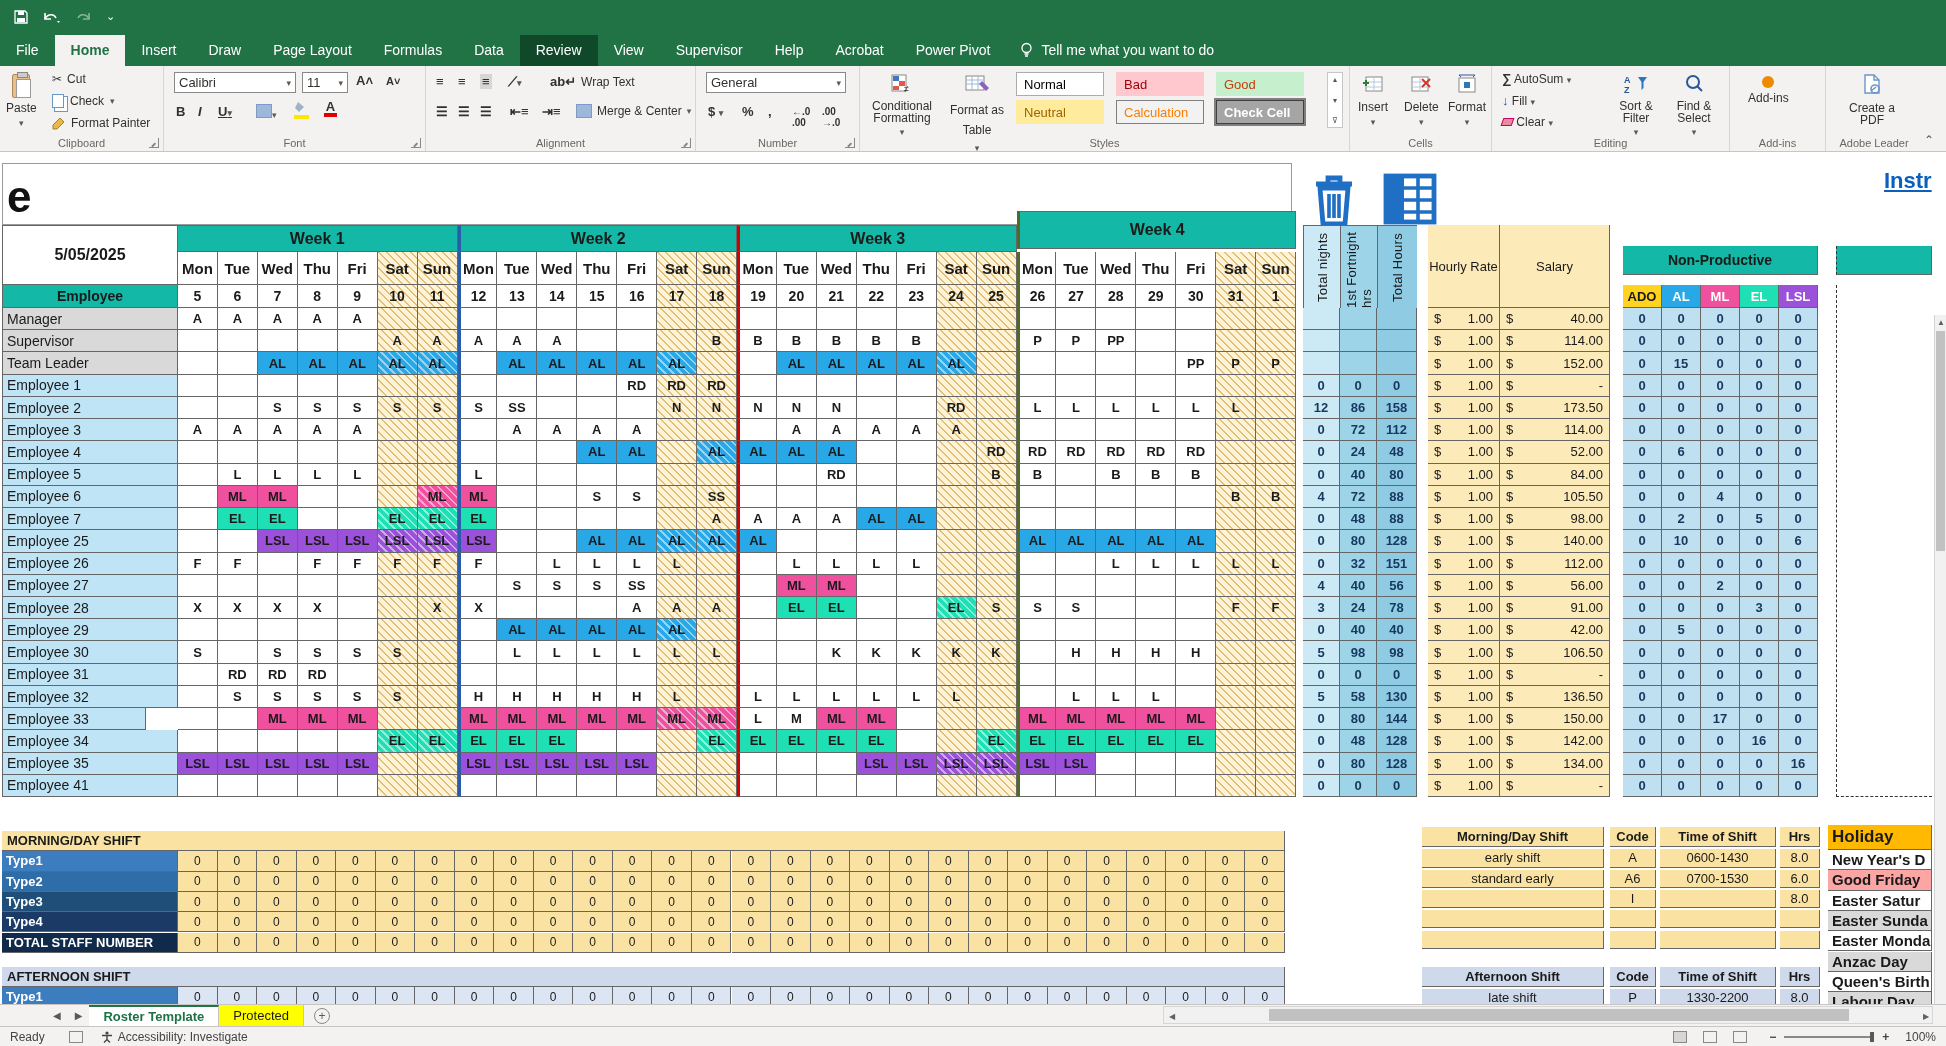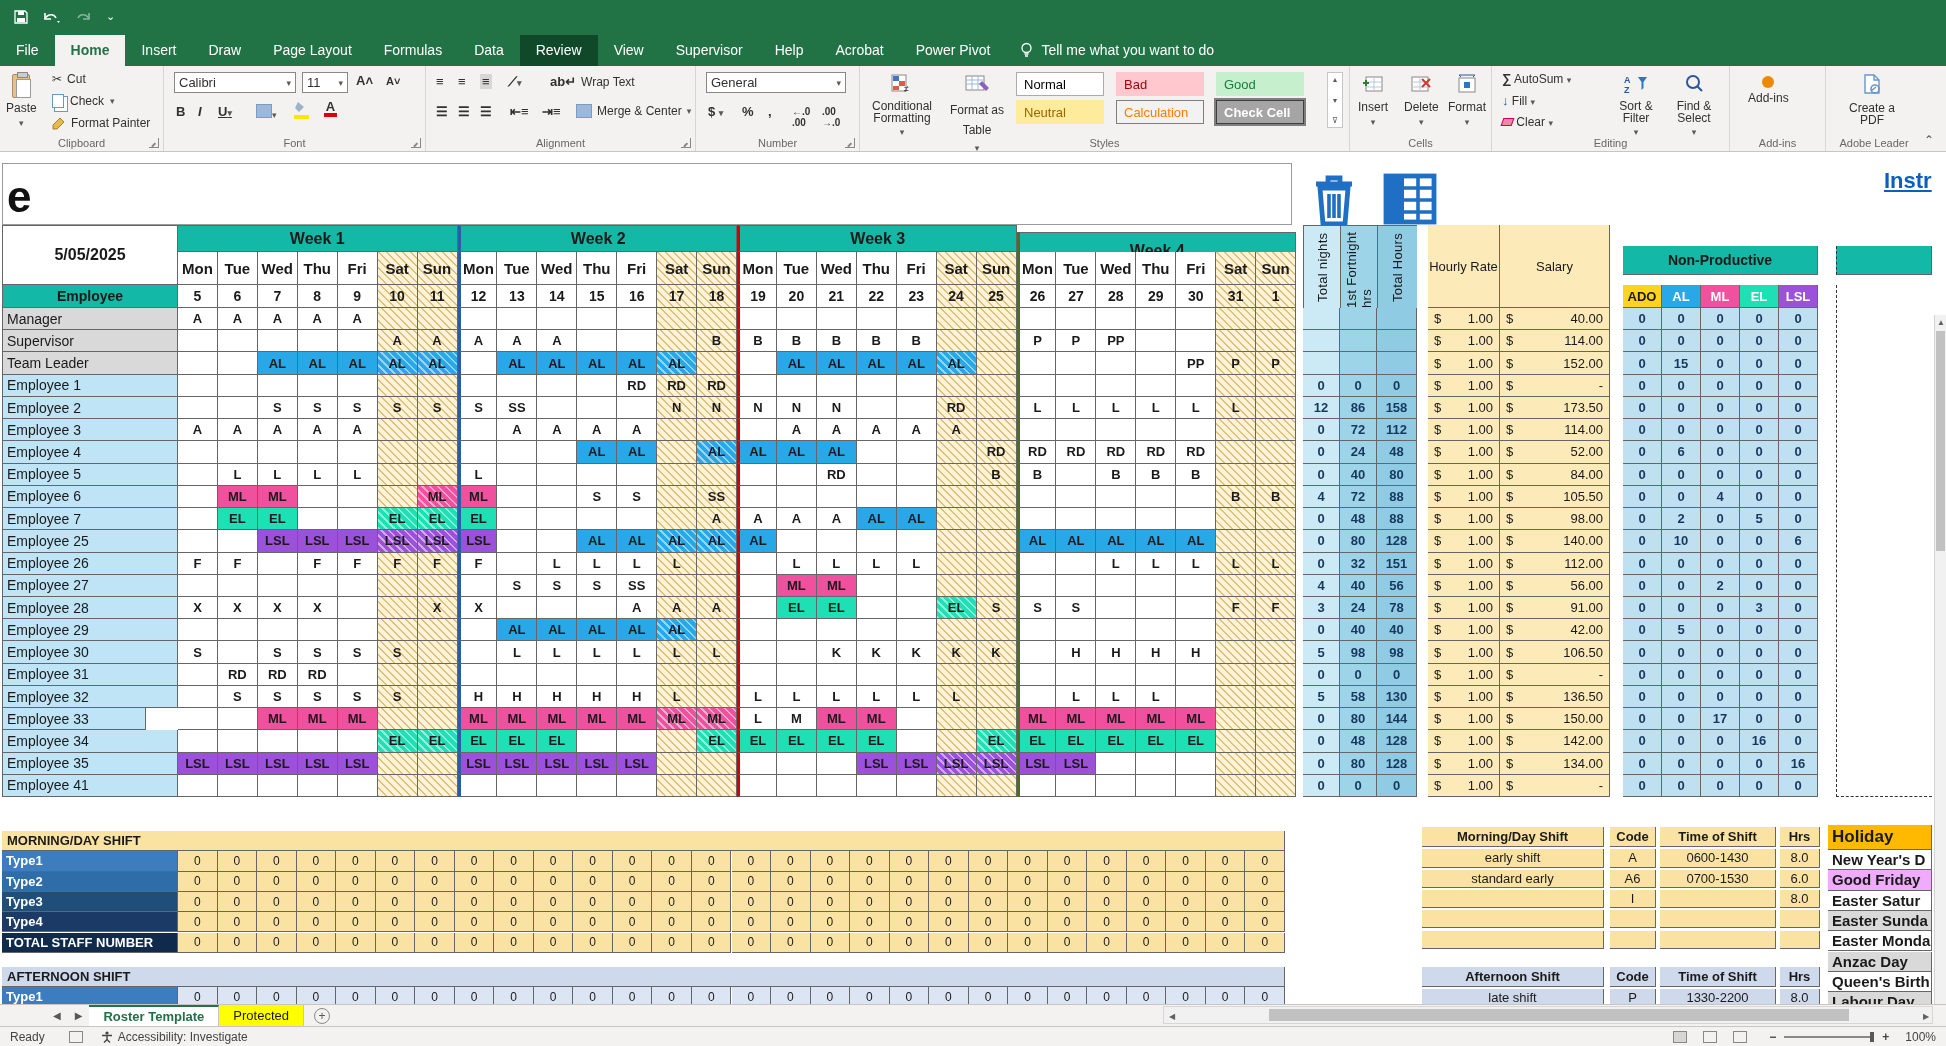--- a/index.html
+++ b/index.html
@@ -263,21 +263,21 @@
               <rect x="1" y="2" width="18" height="14" fill="#fff" stroke="#8a8886"></rect>
               <path d="M1 6 h18 M1 10 h18 M7 2 v14 M13 2 v14" stroke="#9db8d9"></path>
               <path d="M14 10 l7 7 3-3 -7-7z" fill="#8a63b8"></path>
             </svg></span>
         <span style="line-height:20px">Format as Table</span>
           <span class="caret">▾</span>
       </div>
       <div id="stylecells" style="position:absolute; left:156px; top:6px; display:grid; grid-template-columns:repeat(3,96px); grid-gap:4px;">
           <div class="stylecell" style="background: rgb(255, 255, 255); color: rgb(0, 0, 0); border: 1px solid rgb(171, 171, 171);">Normal</div>
           <div class="stylecell" style="background: rgb(255, 199, 206); color: rgb(156, 0, 6); border: 1px solid rgb(255, 199, 206);">Bad</div>
-          <div class="stylecell" style="background: rgb(198, 239, 206); color: #15803d; border: 1px solid rgb(198, 239, 206);">Good</div>
+          <div class="stylecell" style="background: rgb(198, 239, 206); color: #c2410c; border: 1px solid rgb(198, 239, 206);">Good</div>
           <div class="stylecell" style="background: rgb(255, 235, 156); color: rgb(156, 101, 0); border: 1px solid rgb(255, 235, 156);">Neutral</div>
           <div class="stylecell" style="background: rgb(242, 242, 242); color: rgb(250, 125, 0); border: 1px solid rgb(127, 127, 127);">Calculation</div>
           <div class="stylecell" style="background: rgb(165, 165, 165); color: rgb(255, 255, 255); border: 1px solid rgb(63, 63, 63); outline: rgb(127, 127, 127) solid 2px; font-weight: 700;">Check Cell</div>
         </div>
       <div style="position:absolute; right:6px; top:6px; width:16px; height:56px; border:1px solid #c8c6c4; background:#fff; display:flex; flex-direction:column; align-items:center; justify-content:space-between; padding:2px 0; font-size:8px; color:#5a5856;">
           <span>▴</span>
           <span>▾</span>
           <span>⊽</span>
         </div>
       <div class="glabel">Styles</div>
@@ -379,21 +379,21 @@
           <path d="M11 9 h15 M11 15 h15 M11 21 h15 M18 3 v23" stroke="#1f6fc5" stroke-width="1.8"></path>
         </svg>
     </span>
     <div id="instr-link">Instr</div>
     <div id="grid">
         <div class="cell topline" style="left: 2px; top: 73px; width: 176px; height: 60px; font-size: 16px; font-weight: 700; border-left: 1px solid rgb(102, 102, 102);">5/05/2025</div>
         <div class="cell teal" style="left: 2px; top: 133px; width: 176px; height: 23px; font-size: 14px; border-left: 1px solid rgb(102, 102, 102);">Employee</div>
         <div class="cell teal topline" style="left: 178px; top: 73px; width: 279.51px; height: 27px; font-size: 16px;">Week 1</div>
         <div class="cell teal topline sep-b" style="left: 457.51px; top: 73px; width: 279.51px; height: 27px; font-size: 16px;">Week 2</div>
         <div class="cell teal topline sep-r" style="left: 737.02px; top: 73px; width: 279.51px; height: 27px; font-size: 16px;">Week 3</div>
-        <div class="cell teal topline sep-g" style="left: 1016.53px; top: 80px; width: 279.51px; height: 38px; font-size: 16px;">Week 4</div>
+        <div class="cell teal topline sep-g" style="left: 1016.53px; top: 59px; width: 279.51px; height: 38px; font-size: 16px;">Week 4</div>
         <div class="cell " style="left: 178px; top: 100px; width: 39.93px; height: 33px; font-size: 15px;">Mon</div>
         <div class="cell " style="left: 178px; top: 133px; width: 39.93px; height: 23px; font-size: 14px;">5</div>
         <div class="cell " style="left: 217.93px; top: 100px; width: 39.93px; height: 33px; font-size: 15px;">Tue</div>
         <div class="cell " style="left: 217.93px; top: 133px; width: 39.93px; height: 23px; font-size: 14px;">6</div>
         <div class="cell " style="left: 257.86px; top: 100px; width: 39.93px; height: 33px; font-size: 15px;">Wed</div>
         <div class="cell " style="left: 257.86px; top: 133px; width: 39.93px; height: 23px; font-size: 14px;">7</div>
         <div class="cell " style="left: 297.79px; top: 100px; width: 39.93px; height: 33px; font-size: 15px;">Thu</div>
         <div class="cell " style="left: 297.79px; top: 133px; width: 39.93px; height: 23px; font-size: 14px;">8</div>
         <div class="cell " style="left: 337.72px; top: 100px; width: 39.93px; height: 33px; font-size: 15px;">Fri</div>
         <div class="cell " style="left: 337.72px; top: 133px; width: 39.93px; height: 23px; font-size: 14px;">9</div>
@@ -1649,21 +1649,21 @@
         <div class="cell " style="left: 1422px; top: 815.01px; width: 182px; height: 20.3px; background: rgb(207, 217, 236); font-weight: 700;">Afternoon Shift</div>
         <div class="cell " style="left: 1610px; top: 815.01px; width: 46px; height: 20.3px; background: rgb(207, 217, 236); font-weight: 700;">Code</div>
         <div class="cell " style="left: 1660px; top: 815.01px; width: 116px; height: 20.3px; background: rgb(207, 217, 236); font-weight: 700;">Time of Shift</div>
         <div class="cell " style="left: 1780px; top: 815.01px; width: 40px; height: 20.3px; background: rgb(207, 217, 236); font-weight: 700;">Hrs</div>
         <div class="cell " style="left: 1422px; top: 837.31px; width: 182px; height: 18.3px; background: rgb(207, 217, 236); font-weight: 400;">late shift</div>
         <div class="cell " style="left: 1610px; top: 837.31px; width: 46px; height: 18.3px; background: rgb(207, 217, 236); font-weight: 400;">P</div>
         <div class="cell " style="left: 1660px; top: 837.31px; width: 116px; height: 18.3px; background: rgb(207, 217, 236); font-weight: 400;">1330-2200</div>
         <div class="cell " style="left: 1780px; top: 837.31px; width: 40px; height: 18.3px; background: rgb(207, 217, 236); font-weight: 400;">8.0</div>
         <div class="cell " style="left: 1828px; top: 673px; width: 104px; height: 25px; background: rgb(255, 185, 0); font-weight: 700; font-size: 17px; justify-content: flex-start; padding-left: 4px;">Holiday</div>
         <div class="cell " style="left: 1828px; top: 698px; width: 104px; height: 20.3px; background: rgb(255, 255, 255); font-weight: 700; font-size: 15px; justify-content: flex-start; padding-left: 4px; white-space: nowrap;">New Year's D</div>
-        <div class="cell " style="left: 1828px; top: 718.3px; width: 104px; height: 20.3px; background: #f0abfc; font-weight: 700; font-size: 15px; justify-content: flex-start; padding-left: 4px; white-space: nowrap;">Good Friday</div>
+        <div class="cell " style="left: 1828px; top: 718.3px; width: 104px; height: 20.3px; background: #fca5a5; font-weight: 700; font-size: 15px; justify-content: flex-start; padding-left: 4px; white-space: nowrap;">Good Friday</div>
         <div class="cell " style="left: 1828px; top: 738.6px; width: 104px; height: 20.3px; background: rgb(255, 255, 255); font-weight: 700; font-size: 15px; justify-content: flex-start; padding-left: 4px; white-space: nowrap;">Easter Satur</div>
         <div class="cell " style="left: 1828px; top: 758.9px; width: 104px; height: 20.3px; background: rgb(217, 217, 217); font-weight: 700; font-size: 15px; justify-content: flex-start; padding-left: 4px; white-space: nowrap;">Easter Sunda</div>
         <div class="cell " style="left: 1828px; top: 779.2px; width: 104px; height: 20.3px; background: rgb(255, 255, 255); font-weight: 700; font-size: 15px; justify-content: flex-start; padding-left: 4px; white-space: nowrap;">Easter Monda</div>
         <div class="cell " style="left: 1828px; top: 799.5px; width: 104px; height: 20.3px; background: rgb(217, 217, 217); font-weight: 700; font-size: 15px; justify-content: flex-start; padding-left: 4px; white-space: nowrap;">Anzac Day</div>
         <div class="cell " style="left: 1828px; top: 819.8px; width: 104px; height: 20.3px; background: rgb(255, 255, 255); font-weight: 700; font-size: 15px; justify-content: flex-start; padding-left: 4px; white-space: nowrap;">Queen's Birth</div>
         <div class="cell " style="left: 1828px; top: 840.1px; width: 104px; height: 20.3px; background: rgb(217, 217, 217); font-weight: 700; font-size: 15px; justify-content: flex-start; padding-left: 4px; white-space: nowrap;">Labour Day</div>
       </div>
 
     <div id="vscroll">
       <span class="sarrow" style="top:0;">▲</span>

